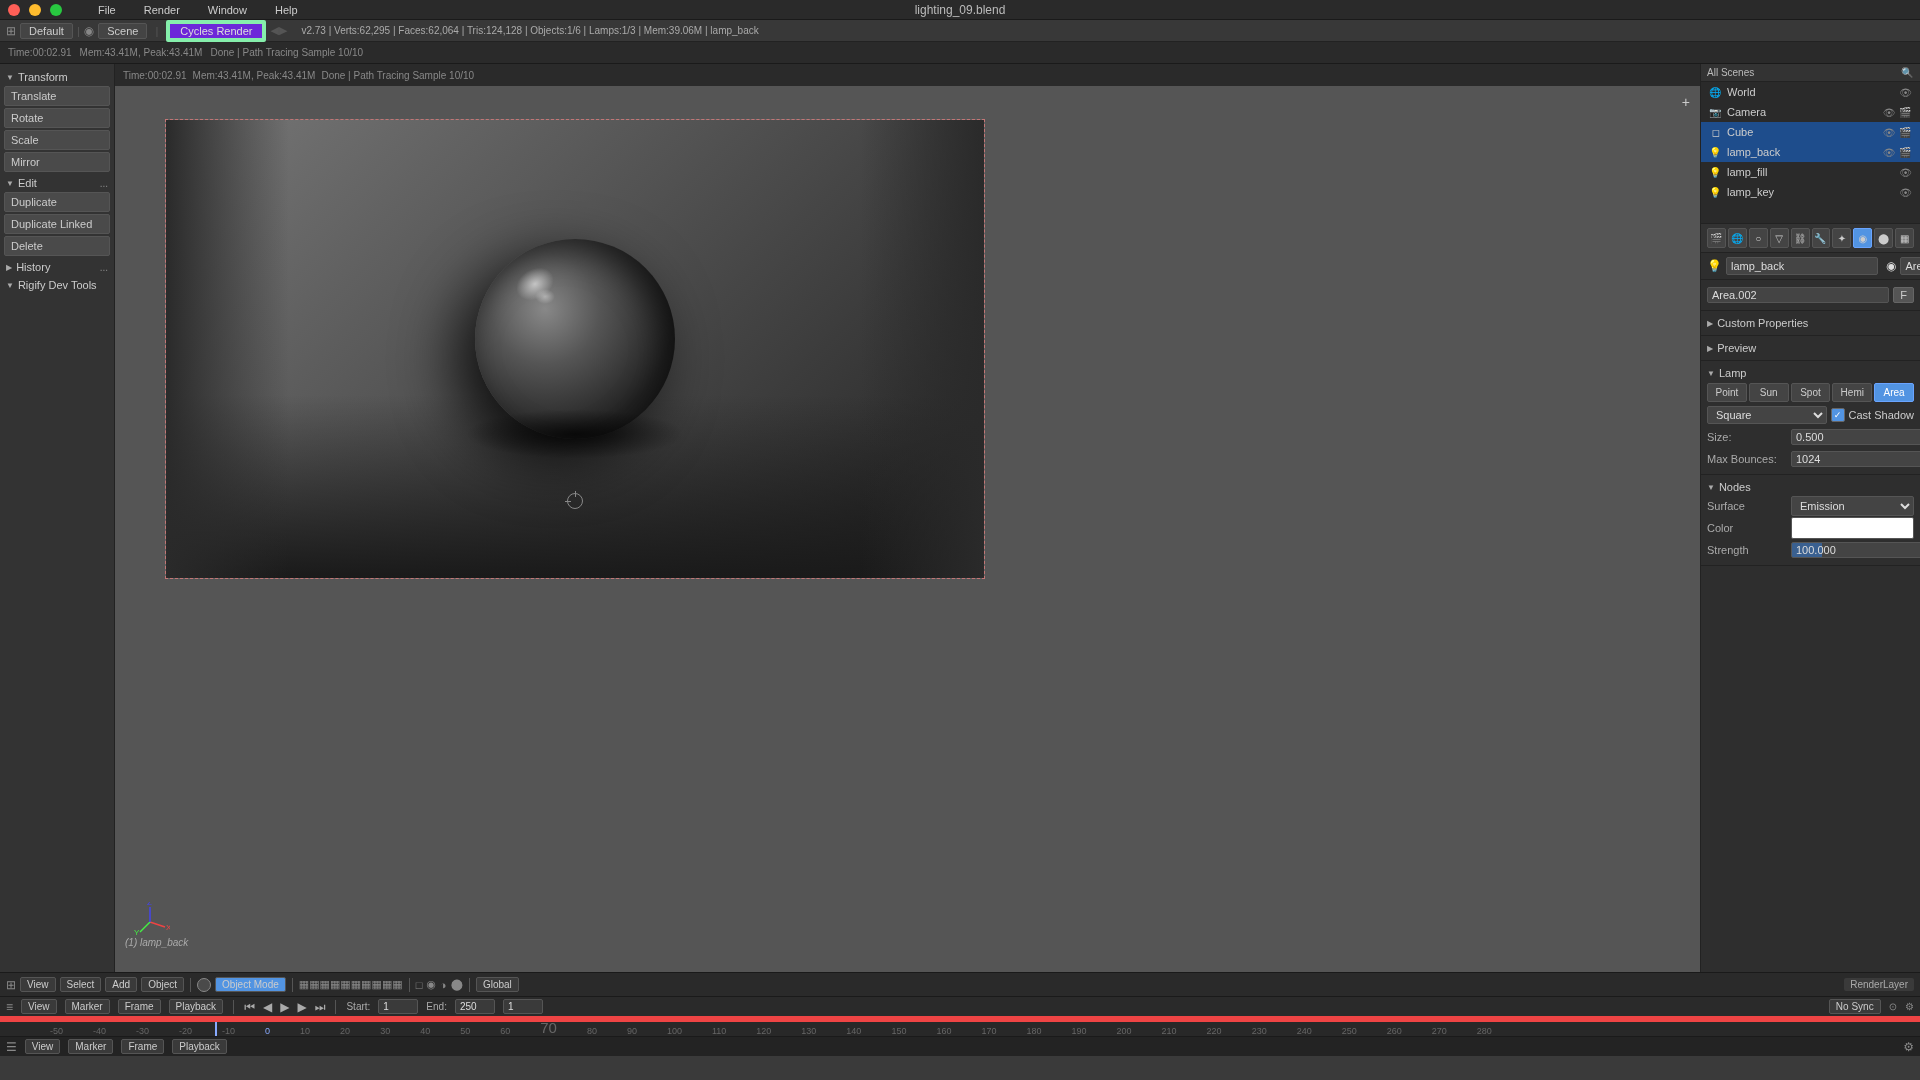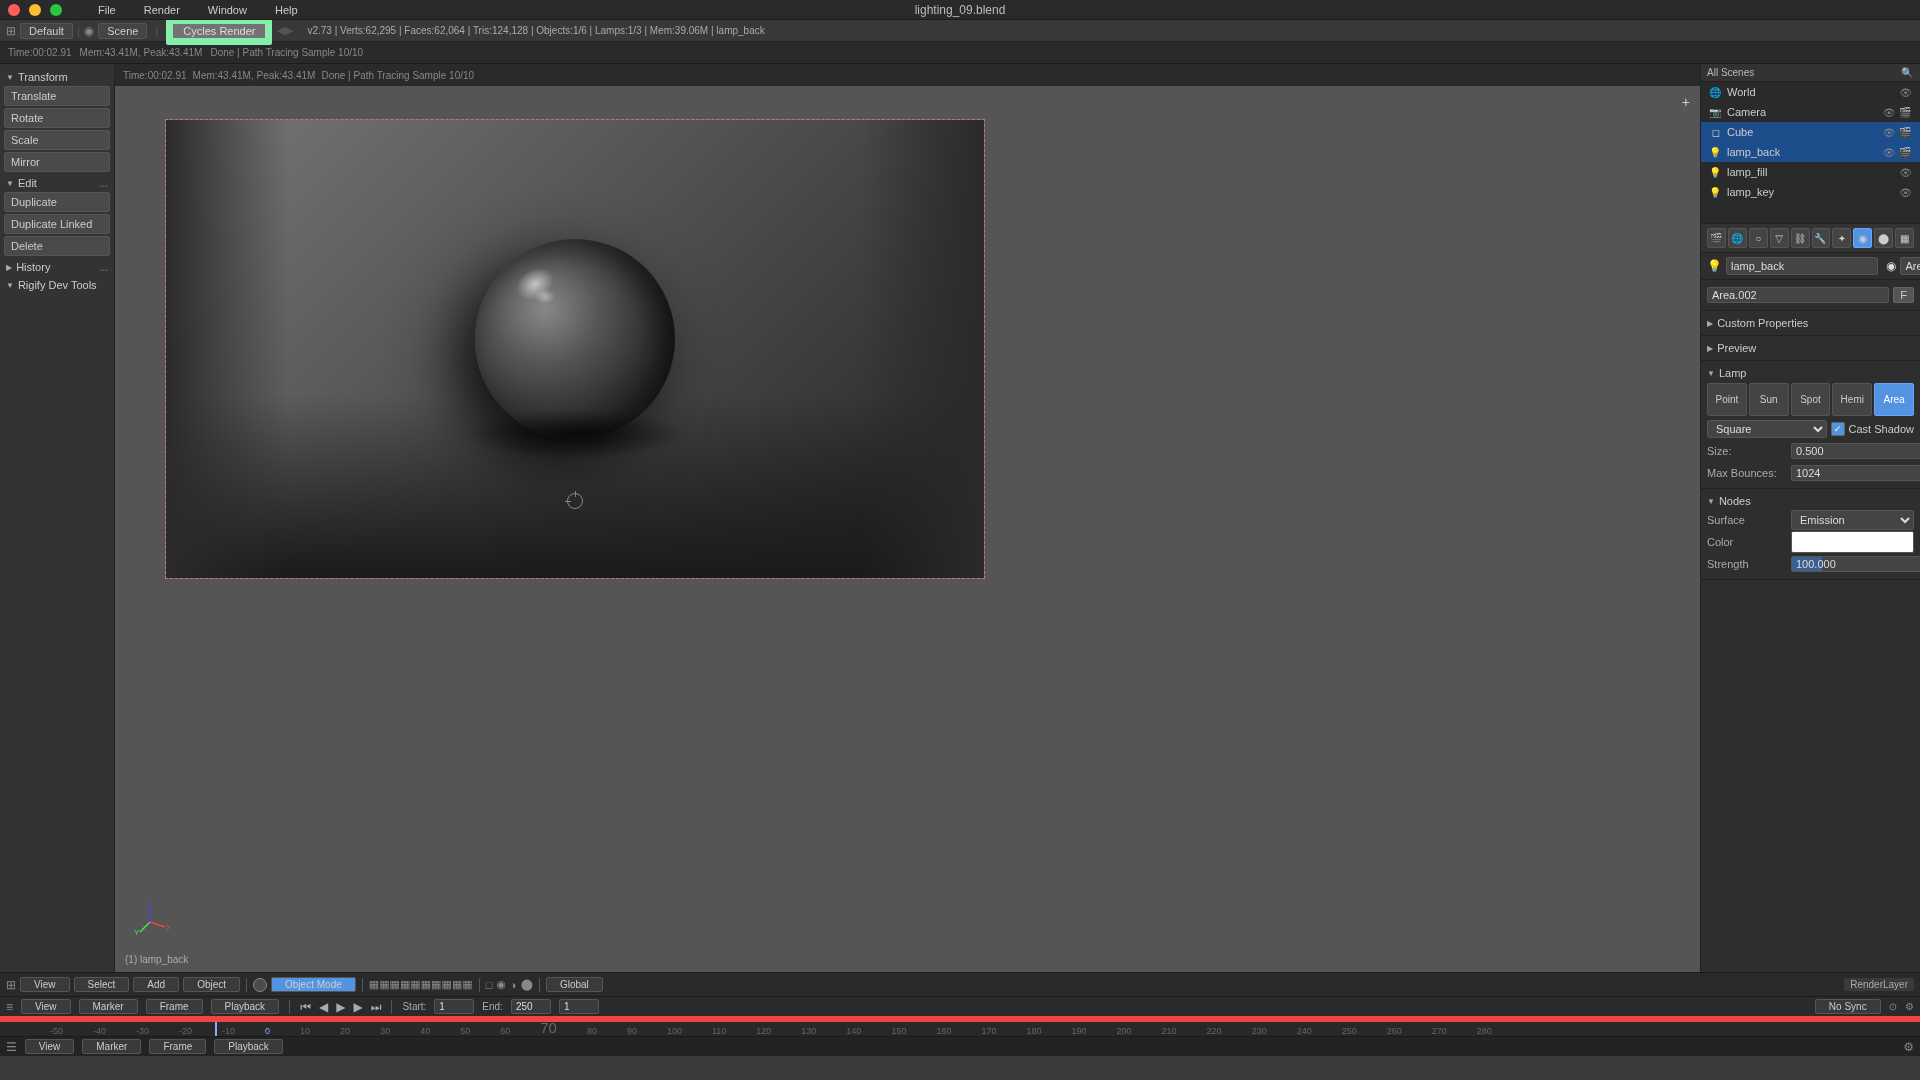--- a/index.html
+++ b/index.html
@@ -66,22 +66,22 @@
       font-size: 11px;
       cursor: pointer;
       border-radius: 2px;
     }
     .scene-info {
       margin-left: 10px;
       color: #aaa;
       font-size: 10px;
     }
     .render-engine-btn {
-      background: #737373;
-      border: 7px solid #86efac;
+      background: #6d28d9;
+      border: 4px solid #86efac;
       color: #ddd;
       padding: 1px 10px;
       font-size: 11px;
       cursor: pointer;
       border-radius: 2px;
     }
 
     
     #main-layout {
       display: flex;
@@ -338,21 +338,21 @@
     .lamp-type-row {
       display: flex;
       gap: 2px;
       padding: 2px 0;
     }
     .lamp-type-btn {
       flex: 1;
       background: #444;
       border: 1px solid #555;
       color: #ccc;
-      padding: 10px 2px;
+      padding: 3px 2px;
       font-size: 10px;
       text-align: center;
       cursor: pointer;
       border-radius: 2px;
     }
     .lamp-type-btn.active { background: #5294e2; border-color: #6aa4ff; color: #fff; }
 
     
     .color-swatch {
       width: 100%;
@@ -381,21 +381,21 @@
       padding: 0 6px;
       gap: 4px;
       border-top: 1px solid #1a1a1a;
       font-size: 10px;
       color: #aaa;
     }
     .ctrl-btn {
       background: #3a3a3a;
       border: 1px solid #555;
       color: #ccc;
-      padding: 1px 13px;
+      padding: 1px 6px;
       font-size: 10px;
       cursor: pointer;
       border-radius: 2px;
     }
     .ctrl-btn.active { background: #5294e2; }
     .ctrl-separator { width: 1px; height: 14px; background: #555; margin: 0 2px; }
 
     #timeline {
       height: 20px;
       background: #2a2a2a;
@@ -478,24 +478,25 @@
       position: absolute;
       top: 30px;
       right: 10px;
       color: #ccc;
       font-size: 14px;
       cursor: pointer;
     }
 
     .selected-label {
       position: absolute;
-      bottom: 7px;
+      bottom: 24px;
       left: 10px;
       color: #aaa;
       font-size: 10px;
+      font-style: italic;
     }
 
     
     .axis-3d {
       position: absolute;
       bottom: 30px;
       left: 15px;
       width: 40px;
       height: 40px;
     }

